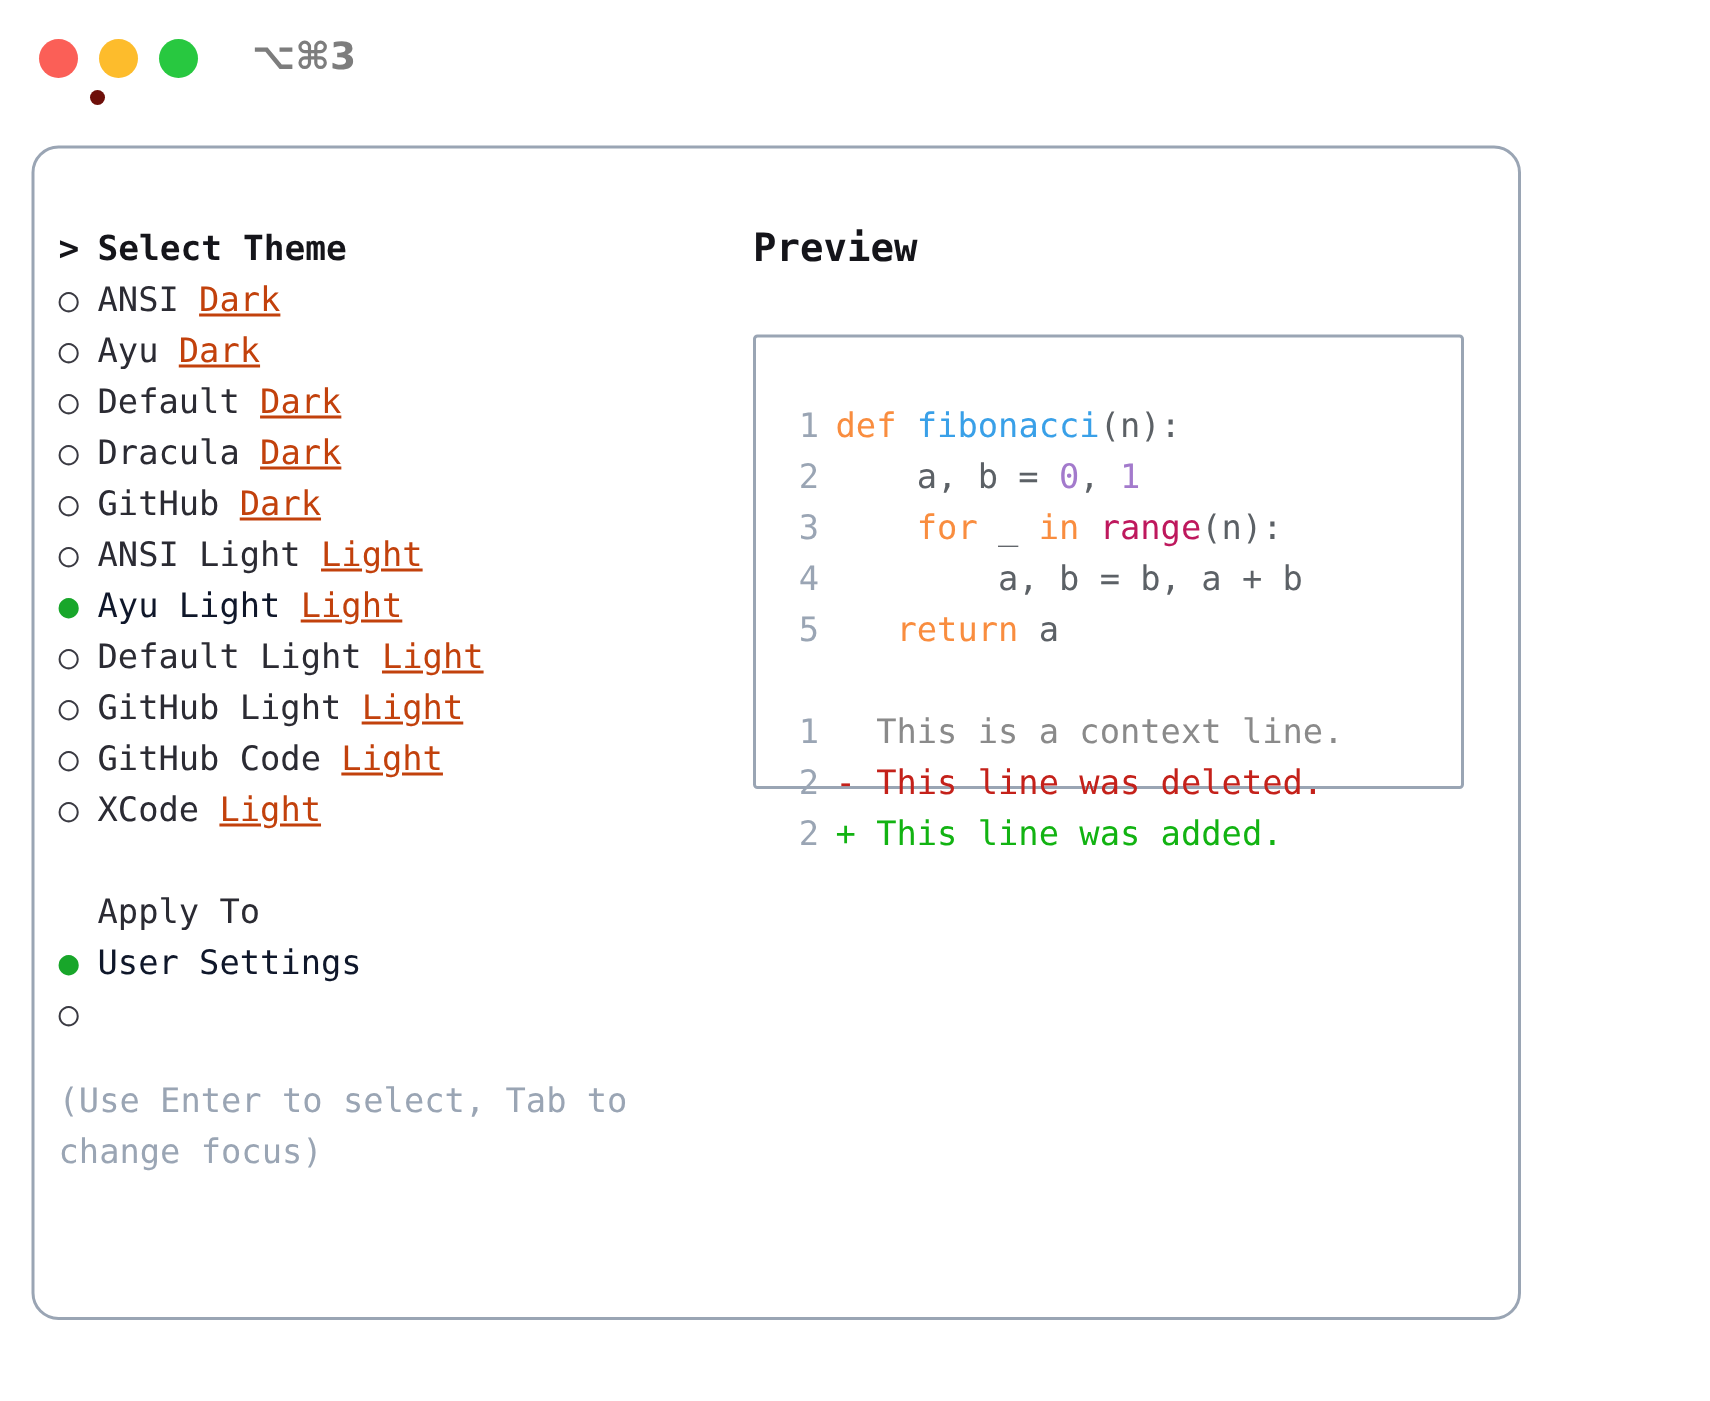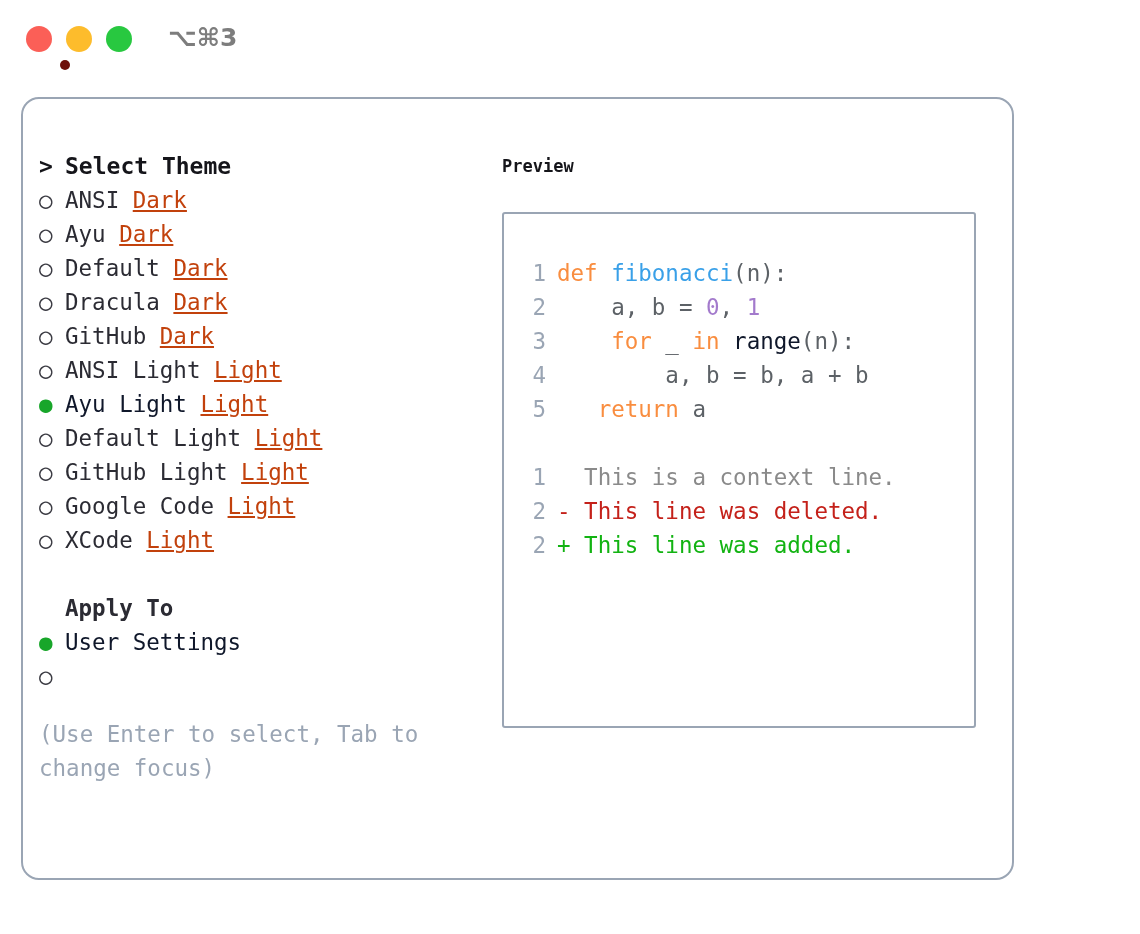--- a/index.html
+++ b/index.html
@@ -111,48 +111,47 @@
   }
   .label-sel { color: #0f172a; }
   .label-norm { color: #2b2b33; }
   .variant {
     color: #c2410c;
     text-decoration: underline;
   }
   .section-gap { height: 34px; }
   .apply-head {
     padding-left: 26px;
-    font-weight: bold;
   }
   .hint {
     margin-top: 24px;
     font-size: 22.5px;
     line-height: 34px;
     color: #9aa5b4;
     width: 410px;
     white-space: normal;
   }
 
   
   .right-col {
     position: absolute;
     left: 479px;
     top: 50px;
     width: 470px;
   }
   .preview-title {
-    font-size: 17px;
+    font-size: 26px;
     font-weight: bold;
     color: #15151a;
     line-height: 34px;
   }
   .preview-box {
-    margin-top: 29px;
+    margin-top: 40px;
     width: 474px;
-    height: 516px;
+    height: 303px;
     border: 2px solid #9aa5b4;
     border-radius: 3px;
     box-sizing: border-box;
     background: #ffffff;
     position: relative;
   }
   .code {
     position: absolute;
     left: 18px;
     top: 42px;
@@ -163,21 +162,21 @@
   .ln {
     display: inline-block;
     width: 24px;
     text-align: right;
     color: #9aa5b4;
     margin-right: 11px;
   }
   .tok-kw   { color: #f98d3f; }
   .tok-fn   { color: #39a0e8; }
   .tok-num  { color: #a37acc; }
-  .tok-bi   { color: #0f172a; }
+  .tok-bi   { color: #be185d; }
   .tok-pln  { color: #5c6166; }
   .tok-punc { color: #5c6166; }
   .blank-line { height: 34px; }
   .diff-ctx { color: #8a8a8a; }
   .diff-del { color: #c4211a; }
   .diff-add { color: #12b312; }
 </style>
 </head>
 <body>
 
@@ -203,21 +202,21 @@
       <div id="theme-list">
           <div class="row"><span class="marker bullet-empty"></span><span class="label-norm">ANSI</span> <span class="variant">Dark</span></div>
           <div class="row"><span class="marker bullet-empty"></span><span class="label-norm">Ayu</span> <span class="variant">Dark</span></div>
           <div class="row"><span class="marker bullet-empty"></span><span class="label-norm">Default</span> <span class="variant">Dark</span></div>
           <div class="row"><span class="marker bullet-empty"></span><span class="label-norm">Dracula</span> <span class="variant">Dark</span></div>
           <div class="row"><span class="marker bullet-empty"></span><span class="label-norm">GitHub</span> <span class="variant">Dark</span></div>
           <div class="row"><span class="marker bullet-empty"></span><span class="label-norm">ANSI Light</span> <span class="variant">Light</span></div>
           <div class="row"><span class="marker bullet-filled"></span><span class="label-sel">Ayu Light</span> <span class="variant">Light</span></div>
           <div class="row"><span class="marker bullet-empty"></span><span class="label-norm">Default Light</span> <span class="variant">Light</span></div>
           <div class="row"><span class="marker bullet-empty"></span><span class="label-norm">GitHub Light</span> <span class="variant">Light</span></div>
-          <div class="row"><span class="marker bullet-empty"></span><span class="label-norm">Google Code</span> <span class="variant">Light</span></div>
+          <div class="row"><span class="marker bullet-empty"></span><span class="label-norm">GitHub Code</span> <span class="variant">Light</span></div>
           <div class="row"><span class="marker bullet-empty"></span><span class="label-norm">XCode</span> <span class="variant">Light</span></div>
         </div>
 
       <div class="section-gap"></div>
 
       <div class="row apply-head">
         <span>Apply To</span>
       </div>
 
       <div id="apply-list">

